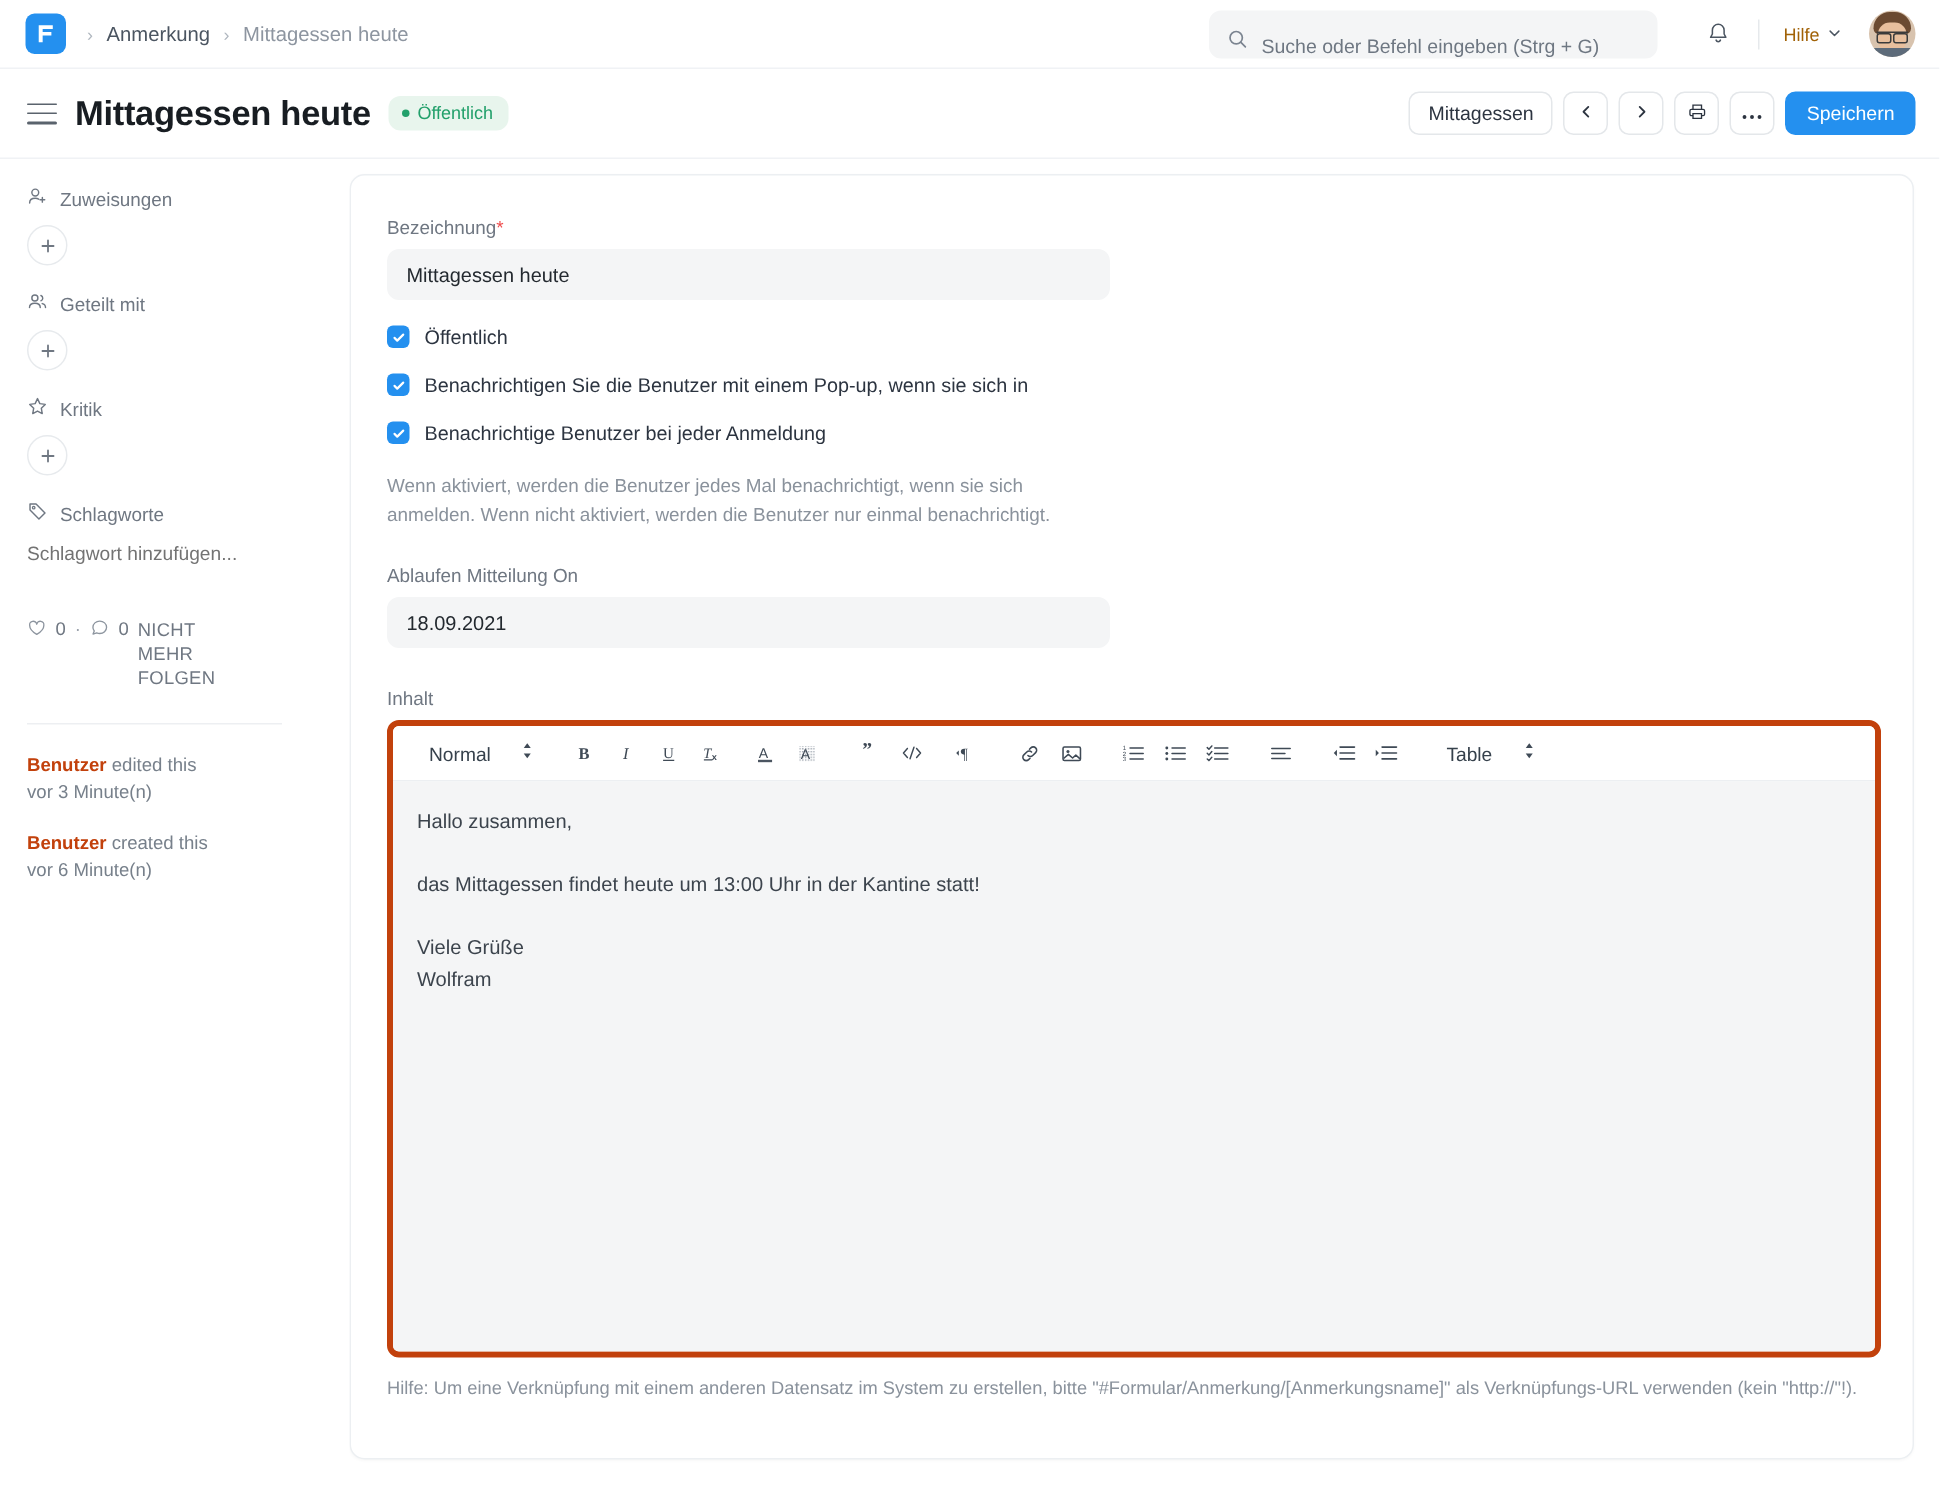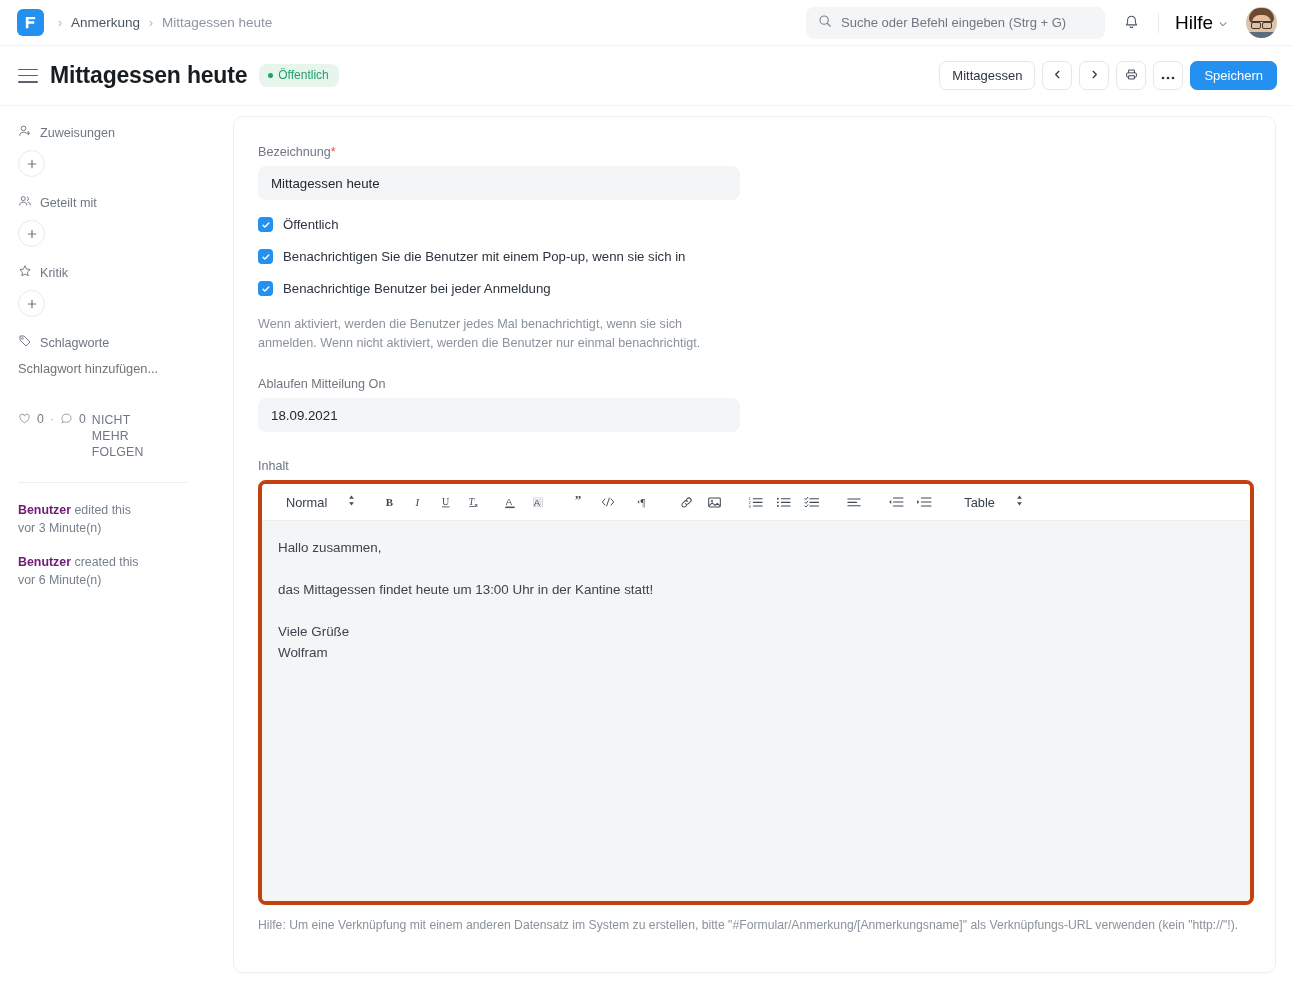--- a/index.html
+++ b/index.html
@@ -38,21 +38,21 @@
     position: absolute;
     left: 806px;
     width: 299px;
     height: 32px;
   }
   .search-box {
     width: 100%; height: 100%;
     background: #f4f5f6;
     border: 1px solid #f4f5f6;
     border-radius: 8px;
-    display: flex; align-items: center;
+    display: flex; align-items: flex-end;
     padding: 0 11px;
     gap: 9px;
   }
   .search-box input {
     border: none; outline: none; background: transparent;
     font-family: inherit; font-size: 13px; color: #36414c;
     width: 100%;
   }
   .search-box input::placeholder { color: #6e7782; }
 
@@ -60,21 +60,21 @@
     position: absolute; right: 16px;
     display: flex; align-items: center; gap: 0px;
   }
   .bell-btn {
     width: 32px; height: 32px; display:flex; align-items:center; justify-content:center;
     border-radius: 6px; cursor: pointer;
   }
   .nav-divider { width: 1px; height: 20px; background: #e6e9ec; margin: 0 10px; }
   .help-menu {
     display: flex; align-items: center; gap: 5px;
-    font-size: 19px; color: #000000; cursor: pointer;
+    font-size: 12px; color: #a16207; cursor: pointer;
     padding: 4px 6px; border-radius: 6px;
   }
   .avatar {
     width: 31px; height: 31px; border-radius: 50%;
     margin-left: 12px;
     overflow: hidden; position: relative;
     background: #d8c3ae;
     cursor: pointer;
     flex: 0 0 auto;
   }
@@ -193,21 +193,21 @@
     display: flex; align-items: flex-start; gap: 6px;
     font-size: 12.3px; color: #6f7782;
     flex-wrap: wrap;
     width: 180px;
   }
   .stat-item { display:flex; align-items:flex-start; gap:6px; cursor:pointer; }
   .stat-sep { color:#9aa1ab; }
   .unfollow { text-transform: uppercase; letter-spacing: 0.2px; cursor:pointer; max-width: 78px; line-height: 16px;}
   .side-rule { height:1px; background:#edeff2; margin: 22px 0 18px 0; width:170px; }
   .activity { font-size: 12.4px; color:#77808b; line-height: 18px; margin-bottom: 16px; }
-  .activity b { color: #701a75; font-weight: bold; }
+  .activity b { color: #c2410c; font-weight: bold; }
 
   
   .main-area {
     flex: 1;
     padding: 10px 17px 0 0;
     overflow: hidden;
   }
   .card {
     background: #fff;
     border: 1px solid #eceff2;

